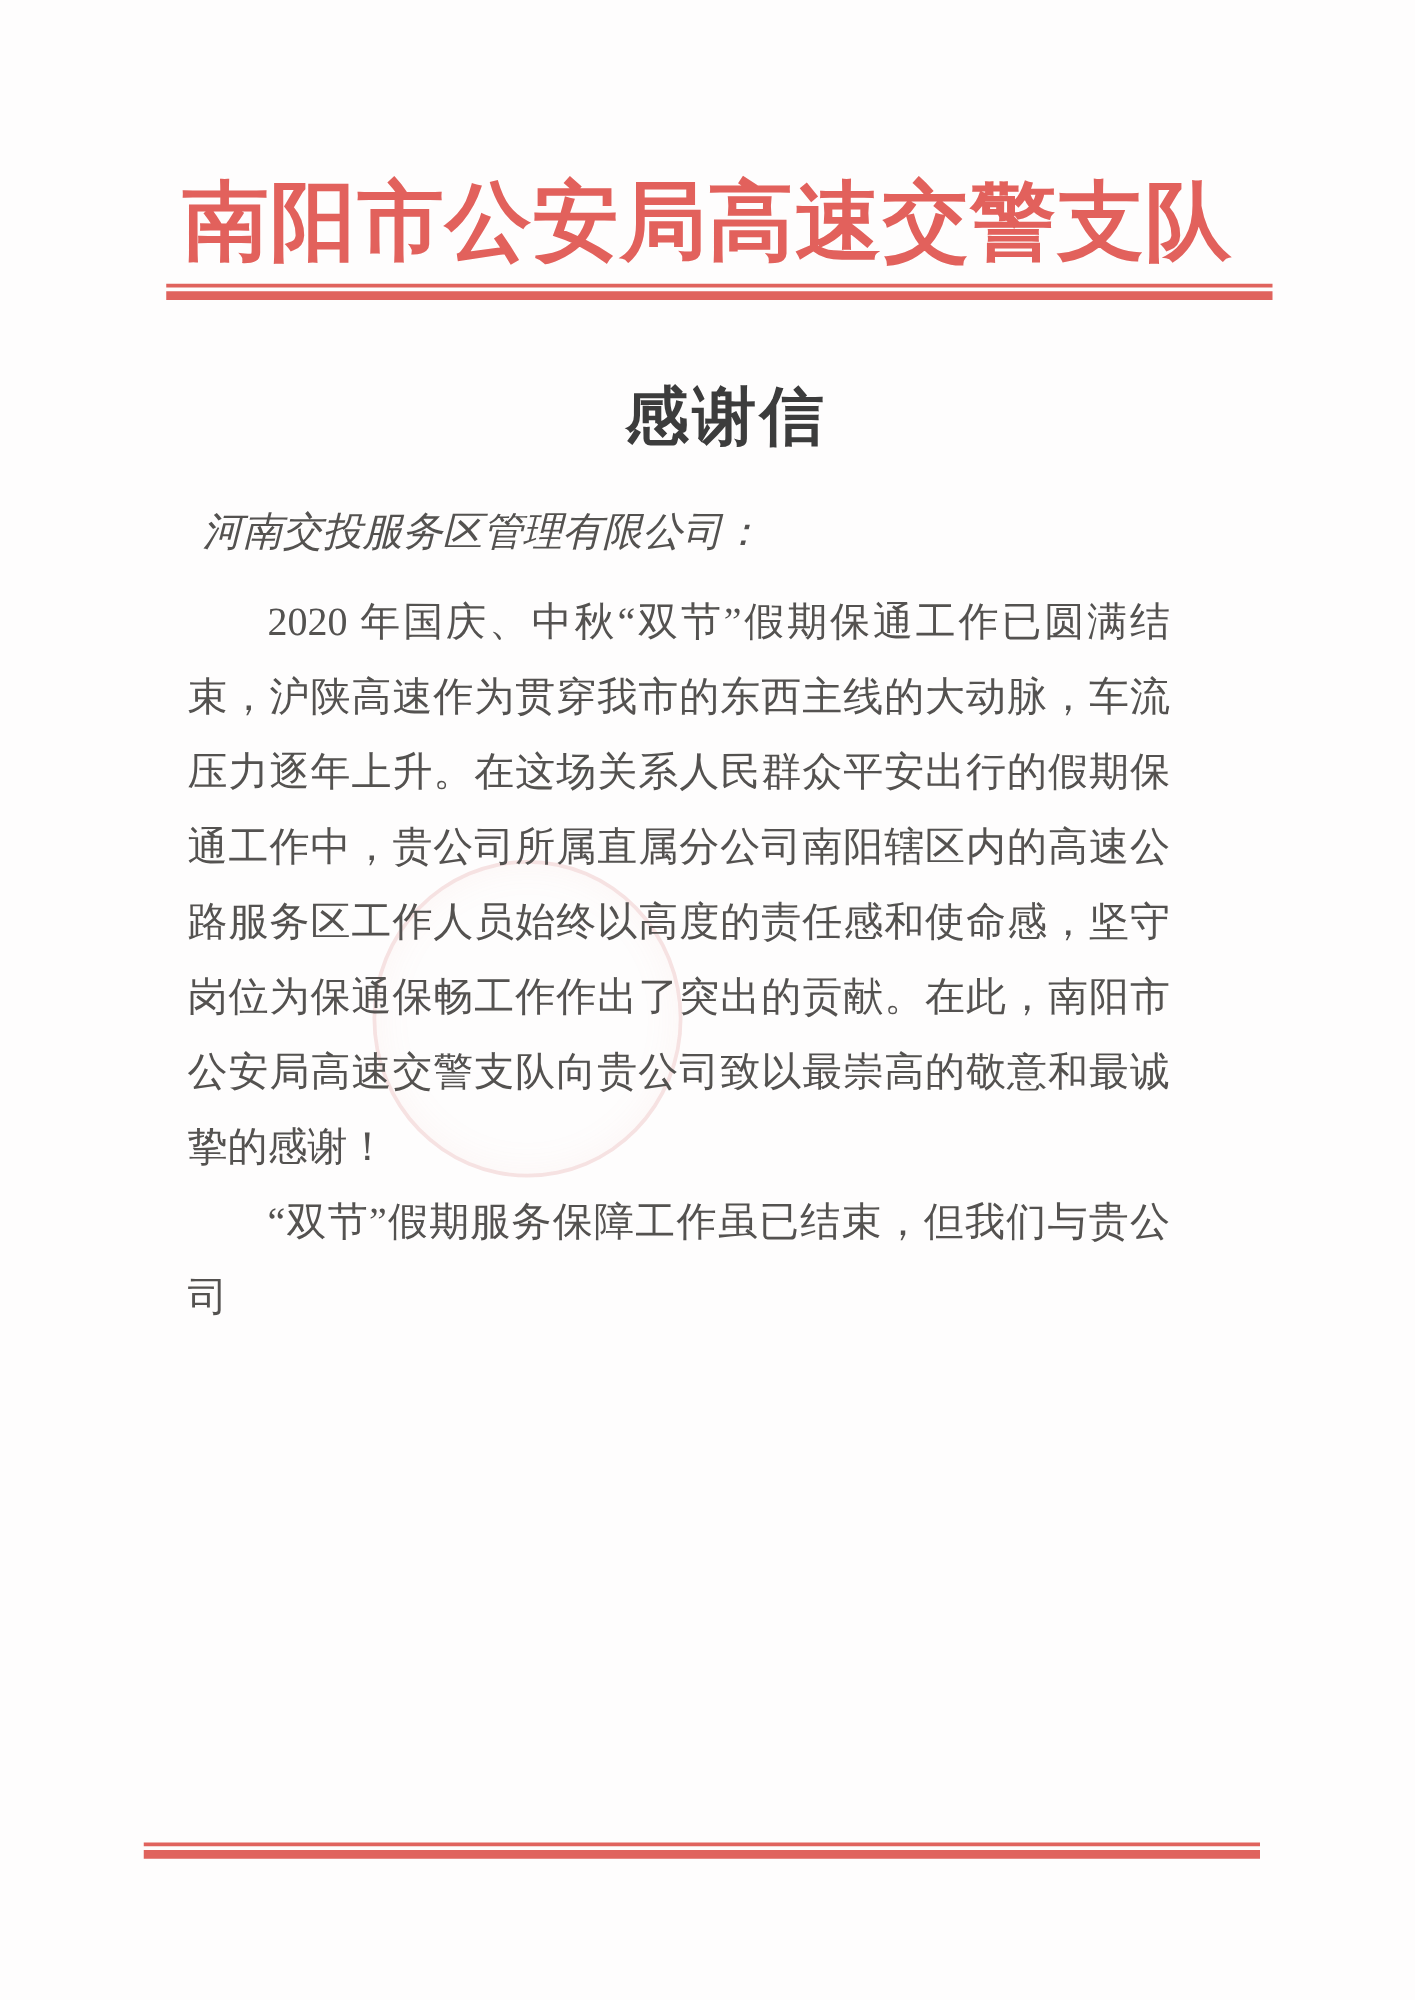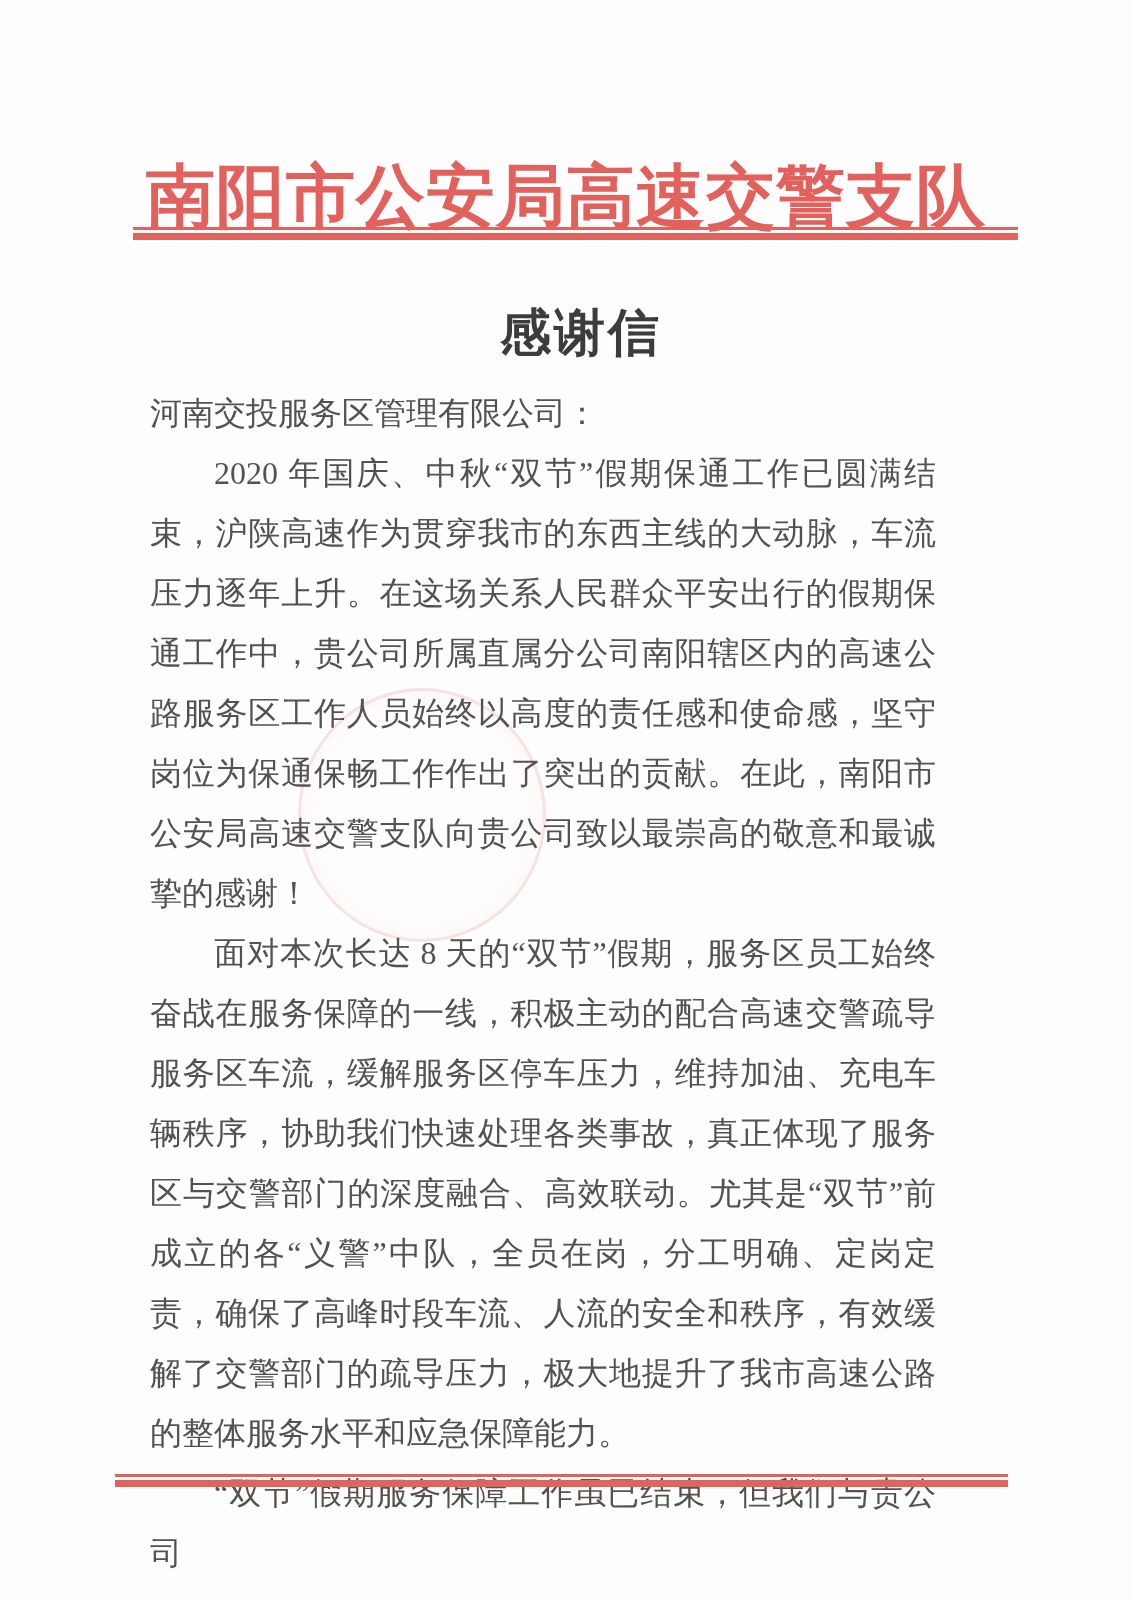--- a/index.html
+++ b/index.html
@@ -11,21 +11,21 @@
     position: relative;
     width: 1132px;
     height: 1600px;
     background: #fefdfd;
     overflow: hidden;
     font-family: "Liberation Serif", serif;
   }
   
   .org-name {
     position: absolute;
-    top: 151px;
+    top: 132px;
     left: 110px;
     width: 912px;
     margin: 0;
     text-align: center;
     font-size: 69px;
     font-weight: 700;
     letter-spacing: 1px;
     color: #e2615c;
     white-space: nowrap;
   }
@@ -65,21 +65,21 @@
   .letter-body {
     position: absolute;
     top: 383px;
     left: 150px;
     width: 786px;
     font-size: 32px;
     line-height: 60px;
     color: #545250;
     text-align: justify;
   }
-  .salutation { margin: 0; }
+  .salutation { margin: 12px; font-style: italic; }
   .para { margin: 0; text-indent: 2em; }
 
   
   .seal-watermark {
     position: absolute;
     left: 298px;
     top: 688px;
     width: 242px;
     height: 248px;
     border: 3px solid rgba(214, 122, 118, 0.20);
@@ -99,21 +99,20 @@
     <div class="thick"></div>
   </div>
 
   <h2 class="letter-title">感谢信</h2>
 
   <div class="seal-watermark"></div>
 
   <main class="letter-body">
     <p class="salutation">河南交投服务区管理有限公司：</p>
     <p class="para">2020 年国庆、中秋“双节”假期保通工作已圆满结束，沪陕高速作为贯穿我市的东西主线的大动脉，车流压力逐年上升。在这场关系人民群众平安出行的假期保通工作中，贵公司所属直属分公司南阳辖区内的高速公路服务区工作人员始终以高度的责任感和使命感，坚守岗位为保通保畅工作作出了突出的贡献。在此，南阳市公安局高速交警支队向贵公司致以最崇高的敬意和最诚挚的感谢！</p>
-    <p class="para">面对本次长达 8 天的“双节”假期，服务区员工始终奋战在服务保障的一线，积极主动的配合高速交警疏导服务区车流，缓解服务区停车压力，维持加油、充电车辆秩序，协助我们快速处理各类事故，真正体现了服务区与交警部门的深度融合、高效联动。尤其是“双节”前成立的各“义警”中队，全员在岗，分工明确、定岗定责，确保了高峰时段车流、人流的安全和秩序，有效缓解了交警部门的疏导压力，极大地提升了我市高速公路的整体服务水平和应急保障能力。</p>
     <p class="para">“双节”假期服务保障工作虽已结束，但我们与贵公司</p>
   </main>
 
   <div class="double-rule footer-rule">
     <div class="thin"></div>
     <div class="thick"></div>
   </div>
 
 </div>
 

